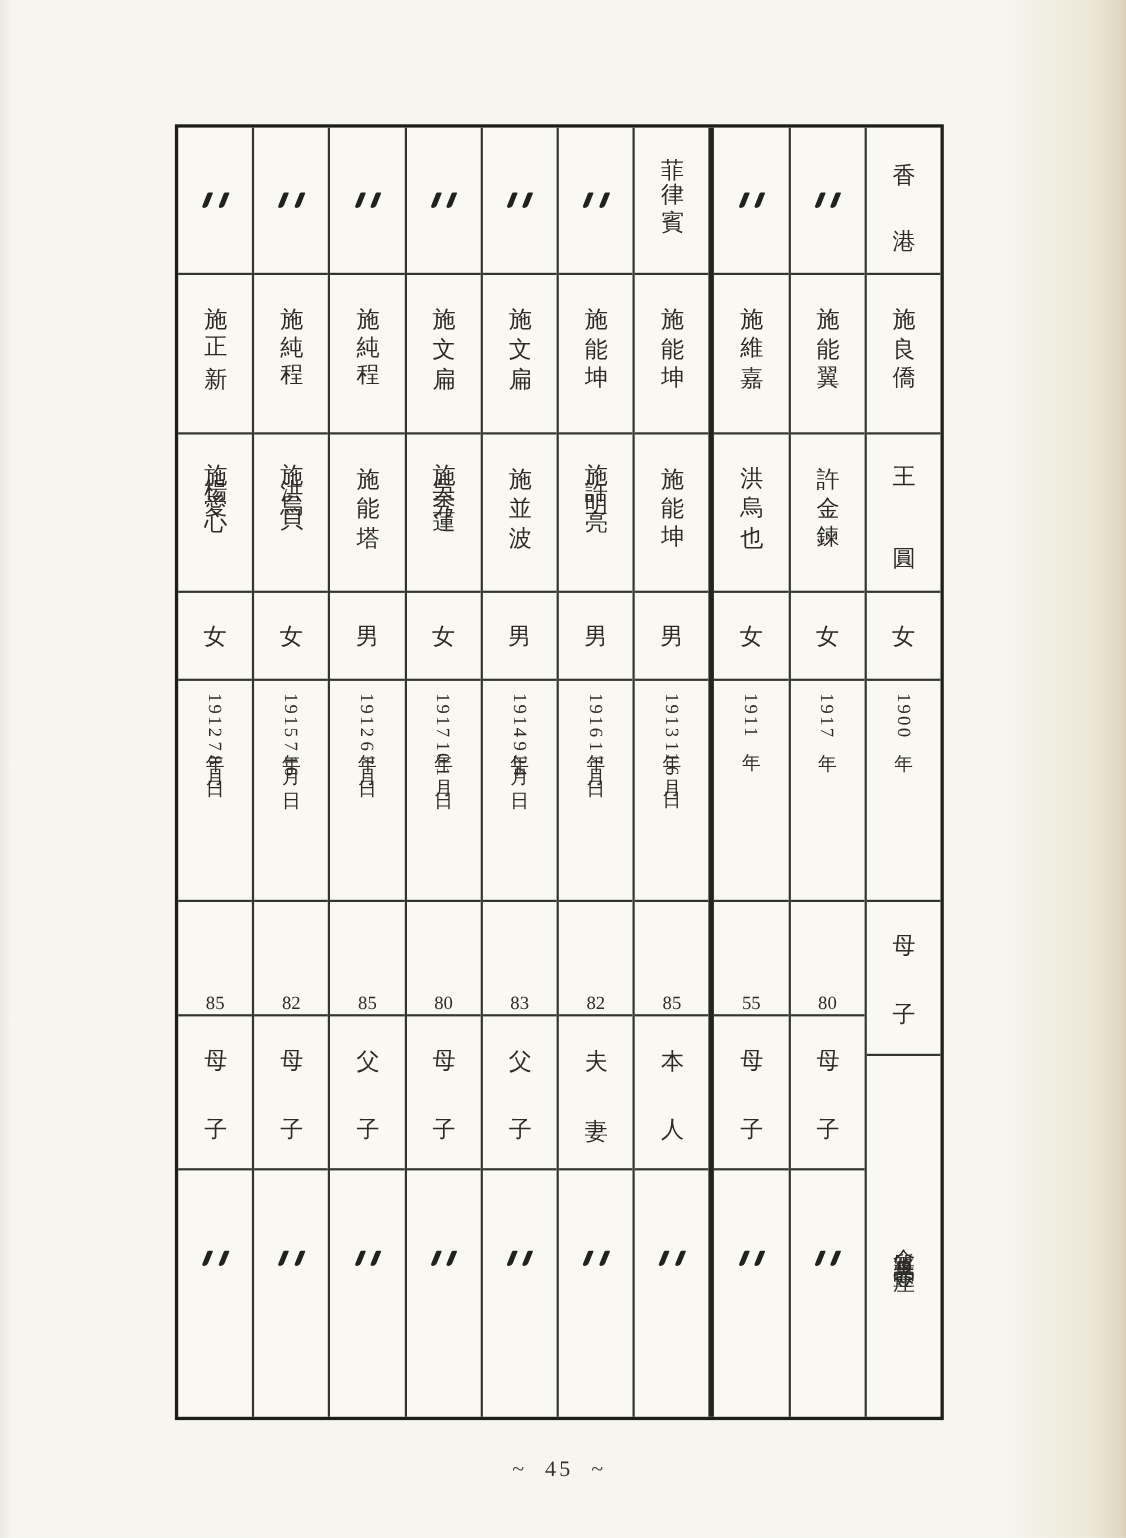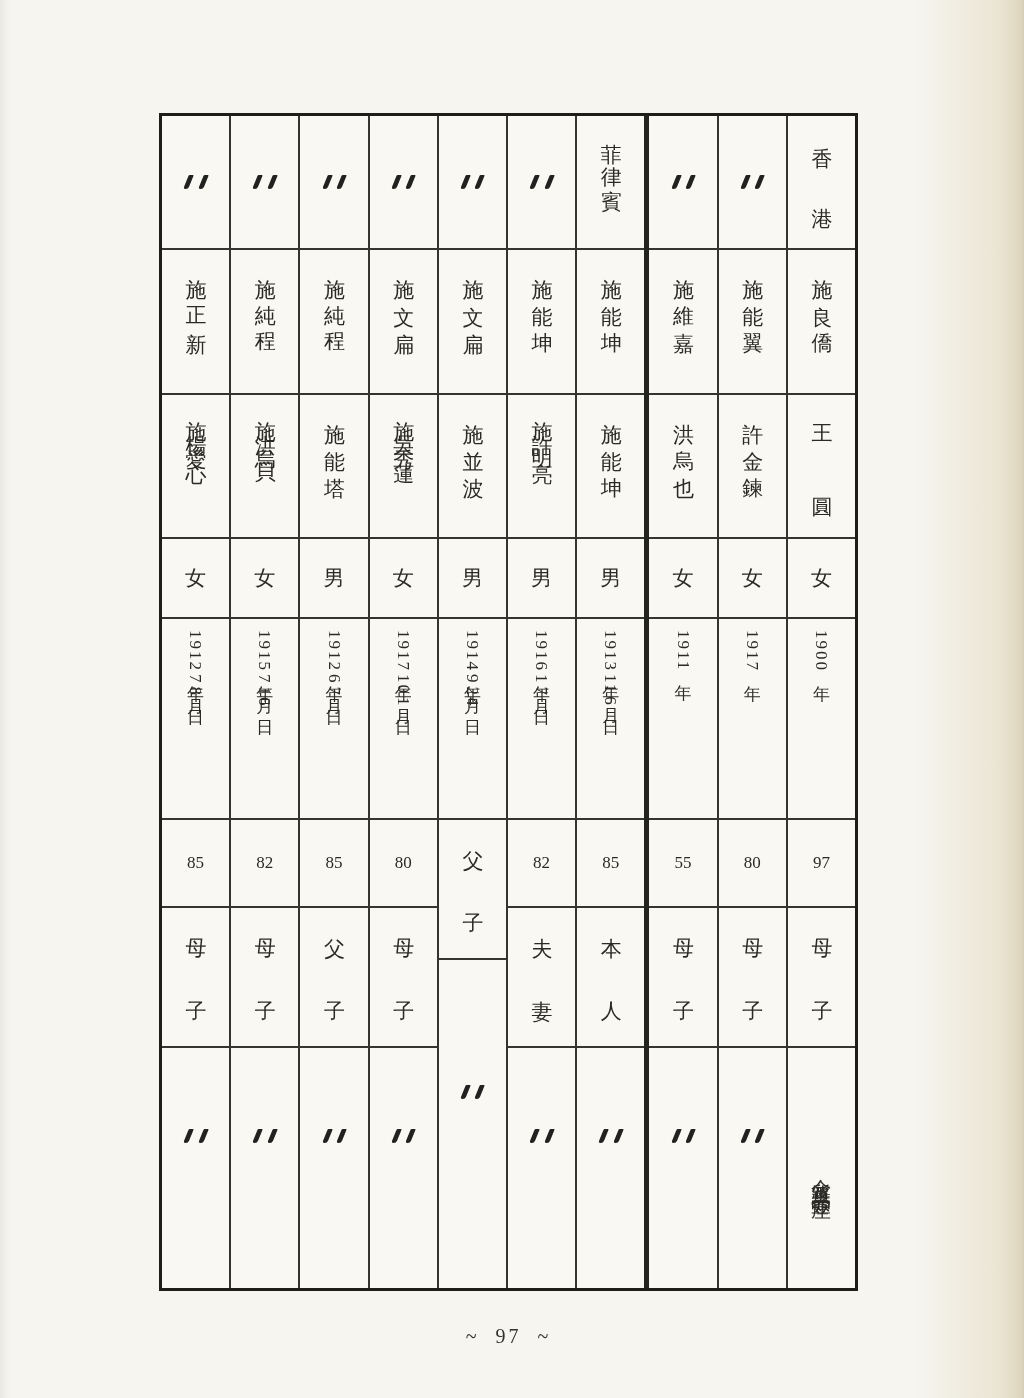--- a/index.html
+++ b/index.html
@@ -59,21 +59,21 @@
     justify-content: center;
     align-items: flex-start;
     overflow: hidden;
     position: relative;
   }
   .r1 { height: 134px; }
   .r2 { height: 145px; }
   .r3 { height: 144px; }
   .r4 { height: 80px;  align-items: center; }
   .r5 { height: 201px; }
-  .r6 { height: 88px;  align-items: center; }
+  .r6 { height: 104px;  align-items: flex-end; }
   .r7 { height: 140px; }
   .r8 { flex: 1 1 auto; border-bottom: none; align-items: center; }
 
   
   .v {
     writing-mode: vertical-rl;
     text-orientation: mixed;
     line-height: 1;
     font-size: 21px;
     white-space: nowrap;
@@ -243,20 +243,23 @@
       </div>
     <div class="cell r3">
         <span class="v n3">施並波</span>
       </div>
     <div class="cell r4">
         <span class="gchar">男</span>
       </div>
     <div class="cell r5">
         <span class="v date">1914年9月24日</span>
       </div>
+    <div class="cell r6">
+        <span class="age">83</span>
+      </div>
     <div class="cell r7">
         <span class="v rel">父子</span>
       </div>
     <div class="cell r8">
         <span class="ditto">〃</span>
       </div>
   </div>
 
   <div class="col">
     <div class="cell r1">
@@ -375,26 +378,23 @@
       </div>
     <div class="cell r3">
         <span class="v n2">王圓</span>
       </div>
     <div class="cell r4">
         <span class="gchar">女</span>
       </div>
     <div class="cell r5">
         <span class="v date">1900年</span>
       </div>
-    <div class="cell r6">
-        <span class="age">97</span>
-      </div>
     <div class="cell r7">
         <span class="v rel">母子</span>
       </div>
     <div class="cell r8">
         <span class="v award6">金質獎品壹座</span>
       </div>
   </div>
 
 </div>
 
-<div class="page-number">~ 97 ~</div>
+<div class="page-number">~ 45 ~</div>
 
 </body></html>

